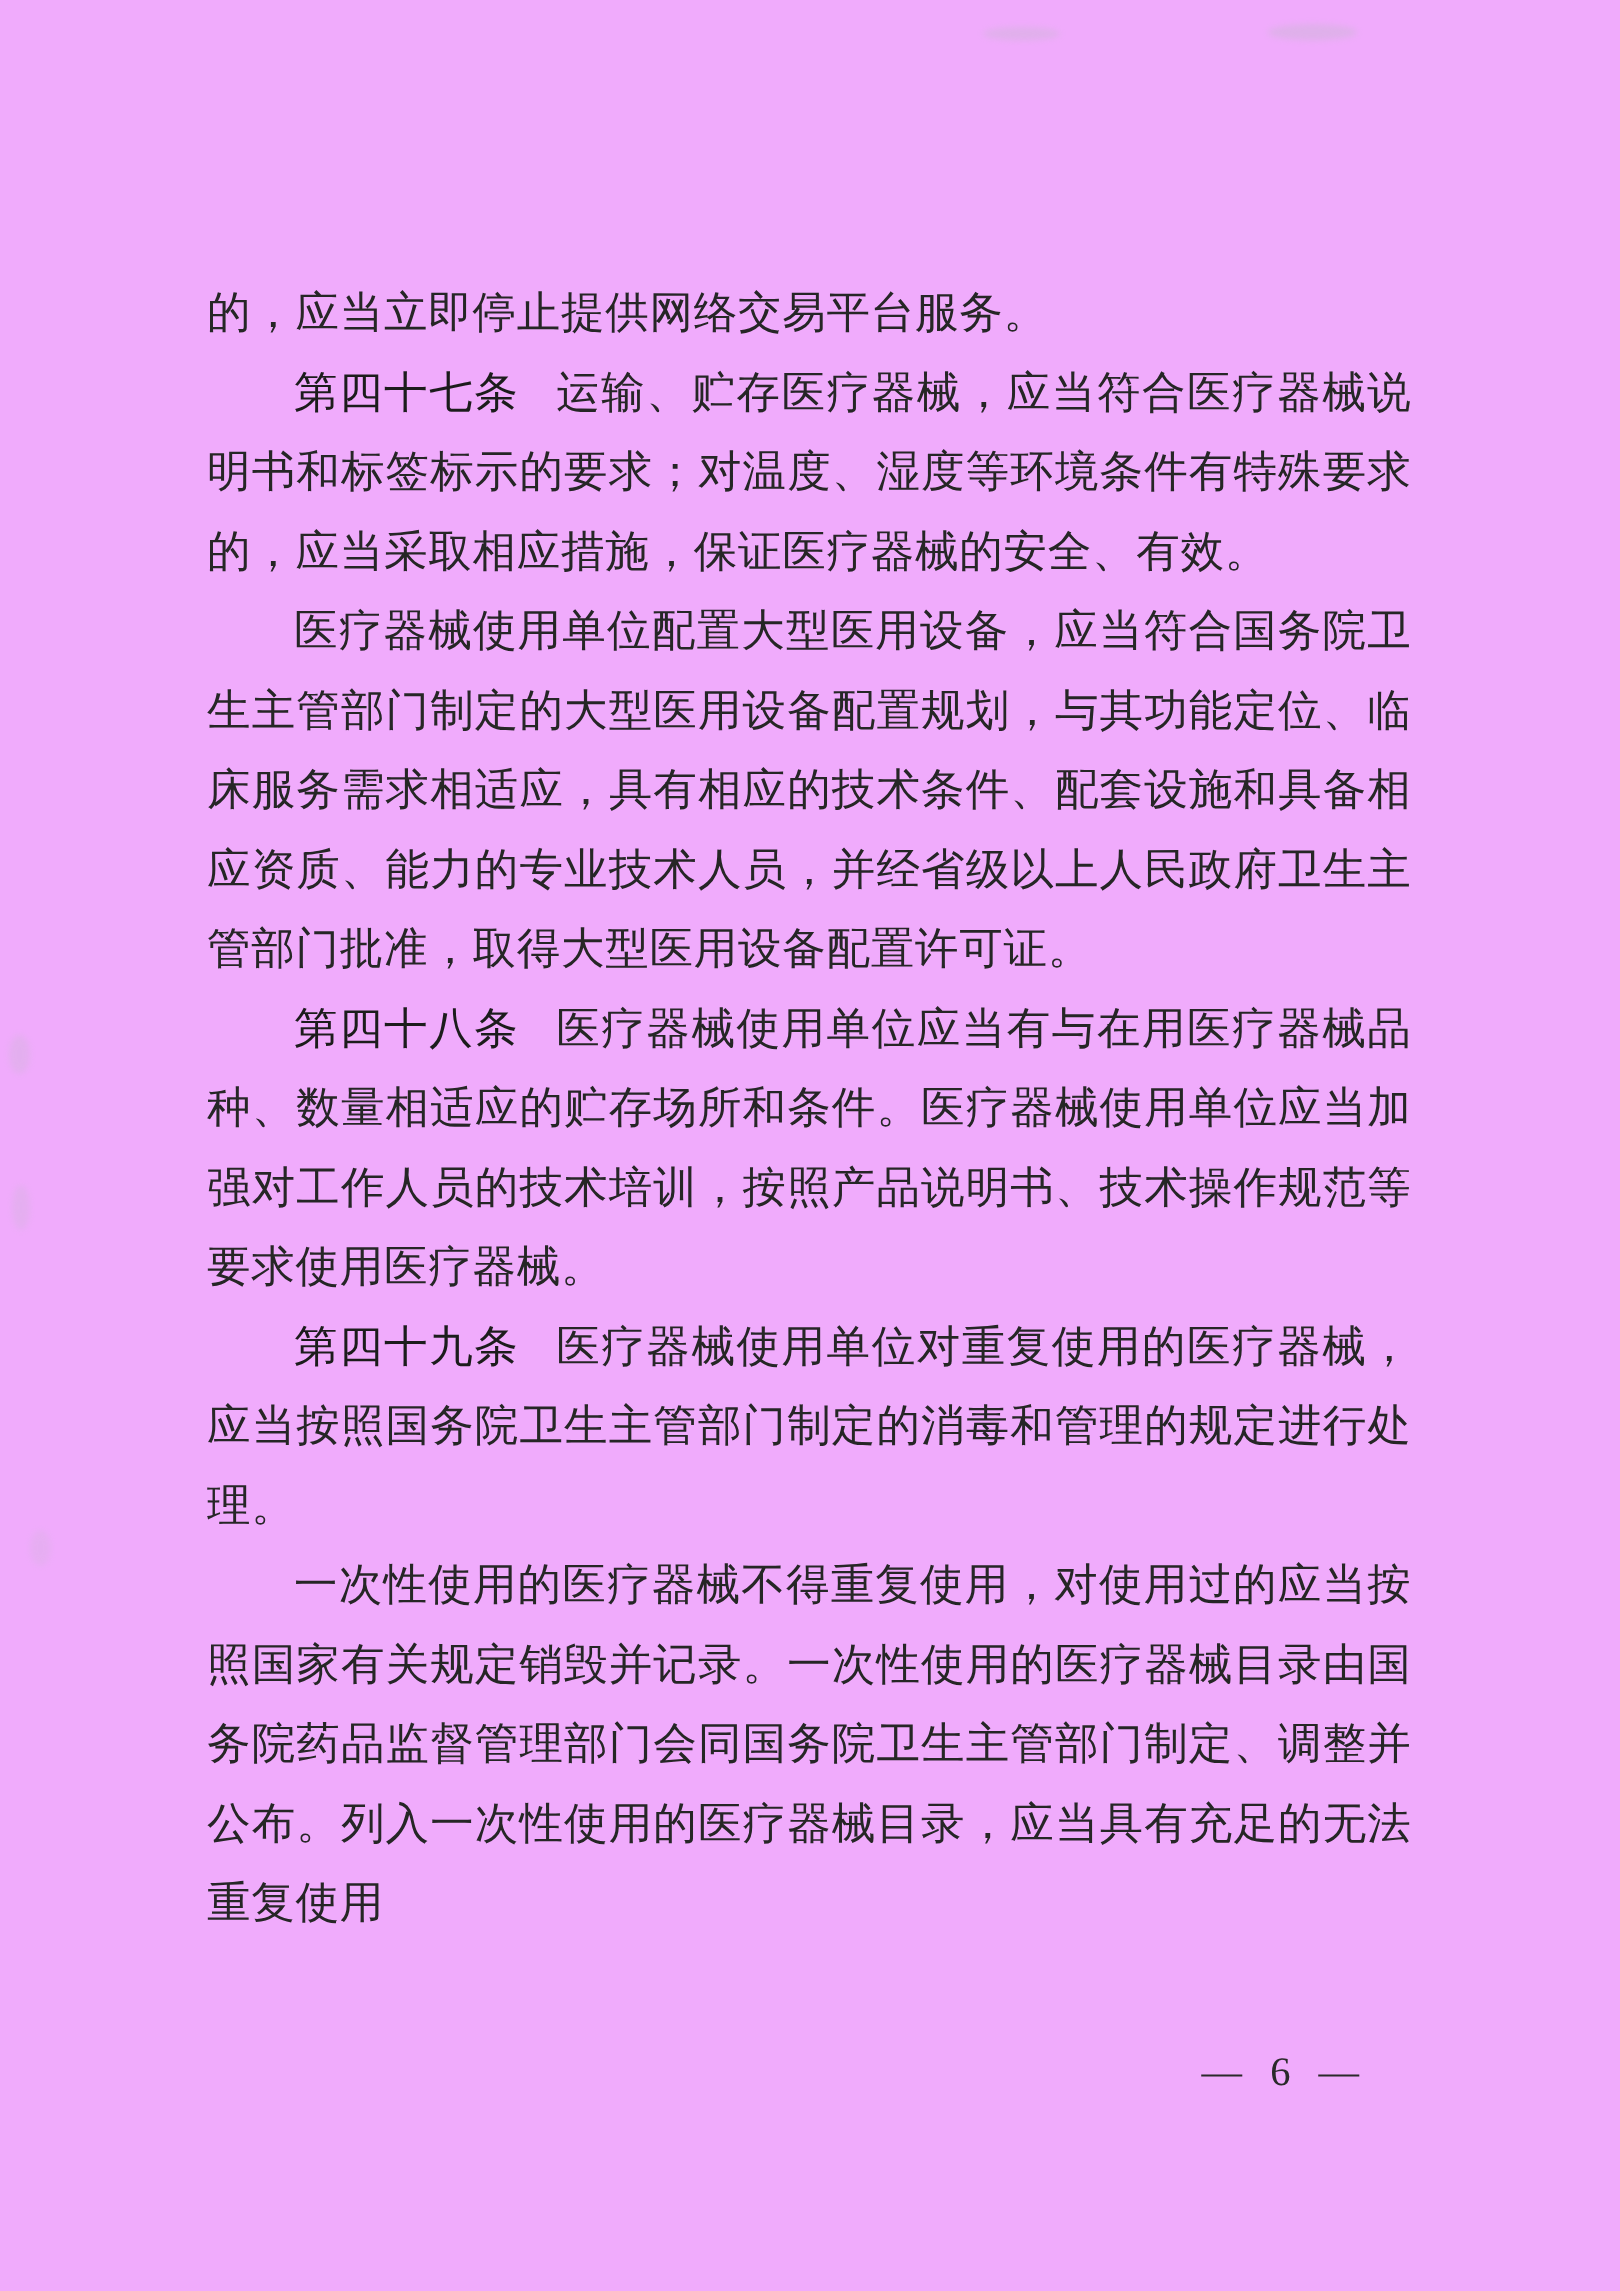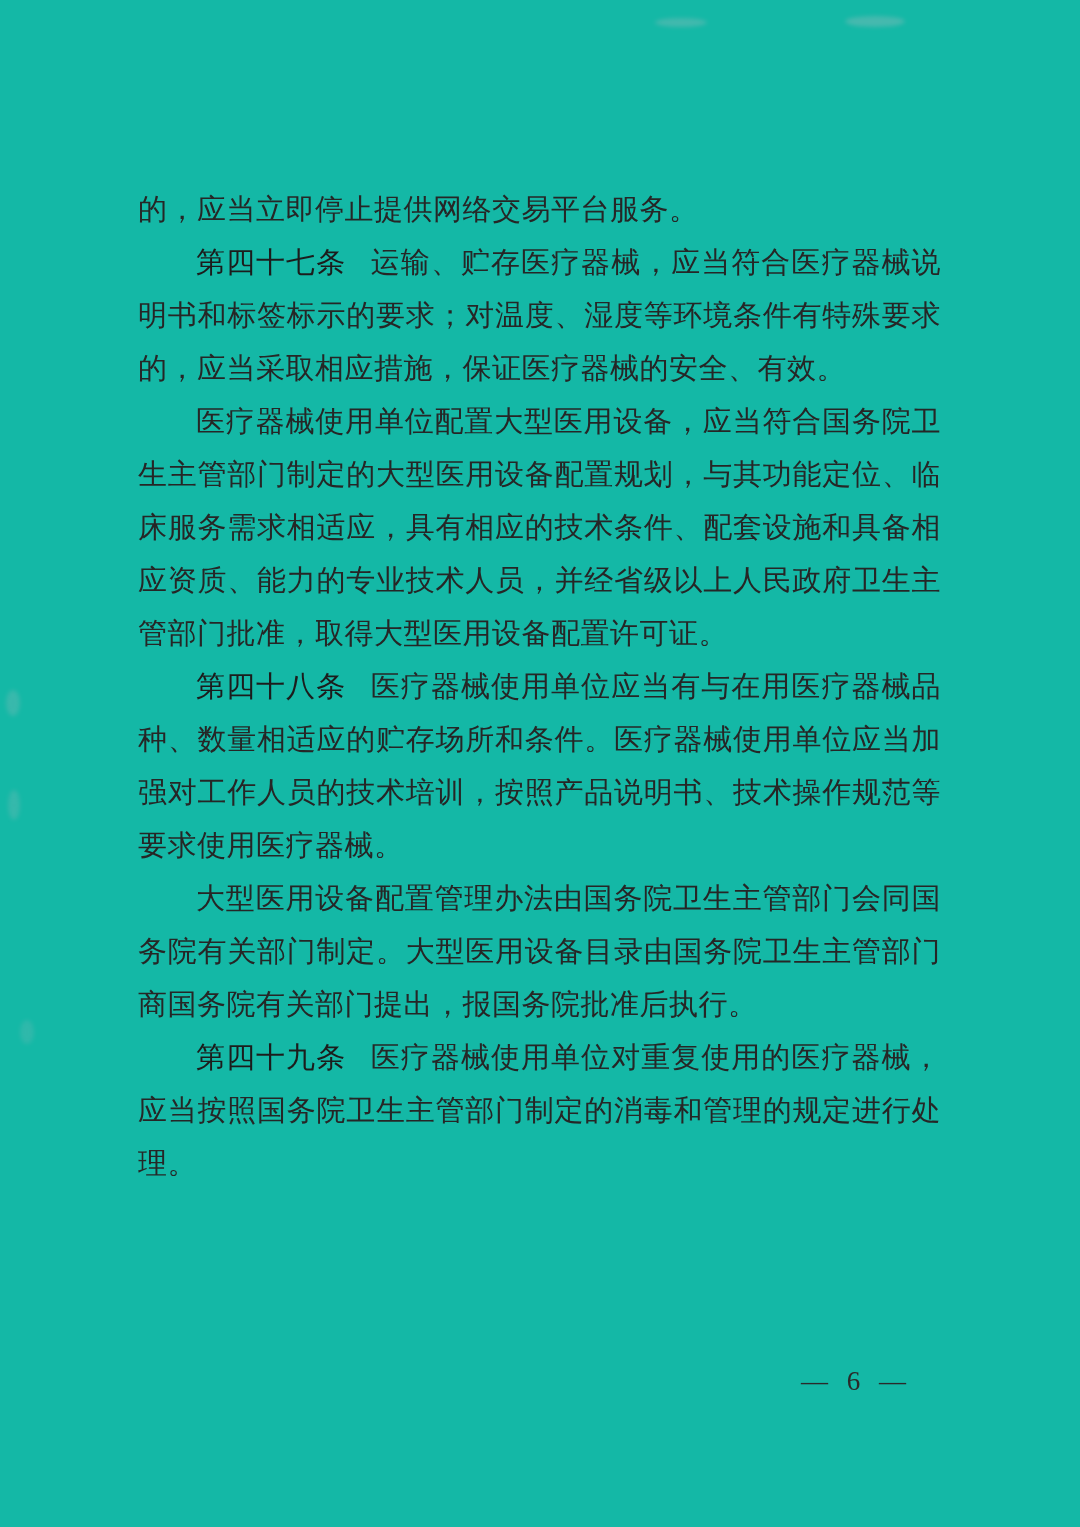--- a/index.html
+++ b/index.html
@@ -2,21 +2,21 @@
 <html><head>
 <meta charset="utf-8">
 <style>
   * { margin: 0; padding: 0; box-sizing: border-box; }
   html, body { background: #e8e8e6; }
   .page {
     position: relative;
     width: 1080px;
     height: 1527px;
     margin: 0 auto;
-    background: #14b8a6;
+    background: #f0abfc;
     overflow: hidden;
     font-family: "Liberation Serif", "DejaVu Serif", serif;
   }
   .text-block {
     position: absolute;
     left: 138px;
     top: 183px;
     width: 803px;
   }
   .text-block p {
@@ -68,22 +68,22 @@
   <div class="text-block">
 
     <p><span>的，应当立即停止提供网络交易平台服务。</span></p>
 
     <p class="indent"><span class="article-lead">第四十七条</span><span>运输、贮存医疗器械，应当符合医疗器械说明书和标签标示的要求；对温度、湿度等环境条件有特殊要求的，应当采取相应措施，保证医疗器械的安全、有效。</span></p>
 
     <p class="indent"><span>医疗器械使用单位配置大型医用设备，应当符合国务院卫生主管部门制定的大型医用设备配置规划，与其功能定位、临床服务需求相适应，具有相应的技术条件、配套设施和具备相应资质、能力的专业技术人员，并经省级以上人民政府卫生主管部门批准，取得大型医用设备配置许可证。</span></p>
 
     <p class="indent"><span class="article-lead">第四十八条</span><span>医疗器械使用单位应当有与在用医疗器械品种、数量相适应的贮存场所和条件。医疗器械使用单位应当加强对工作人员的技术培训，按照产品说明书、技术操作规范等要求使用医疗器械。</span></p>
 
-    <p class="indent"><span>大型医用设备配置管理办法由国务院卫生主管部门会同国务院有关部门制定。大型医用设备目录由国务院卫生主管部门商国务院有关部门提出，报国务院批准后执行。</span></p>
 
     <p class="indent"><span class="article-lead">第四十九条</span><span>医疗器械使用单位对重复使用的医疗器械，应当按照国务院卫生主管部门制定的消毒和管理的规定进行处理。</span></p>
 
+    <p class="indent"><span>一次性使用的医疗器械不得重复使用，对使用过的应当按照国家有关规定销毁并记录。一次性使用的医疗器械目录由国务院药品监督管理部门会同国务院卫生主管部门制定、调整并公布。列入一次性使用的医疗器械目录，应当具有充足的无法重复使用</span></p>
 
   </div>
 
   <div class="page-number">— 6 —</div>
 
 </div>
 
 </body></html>

